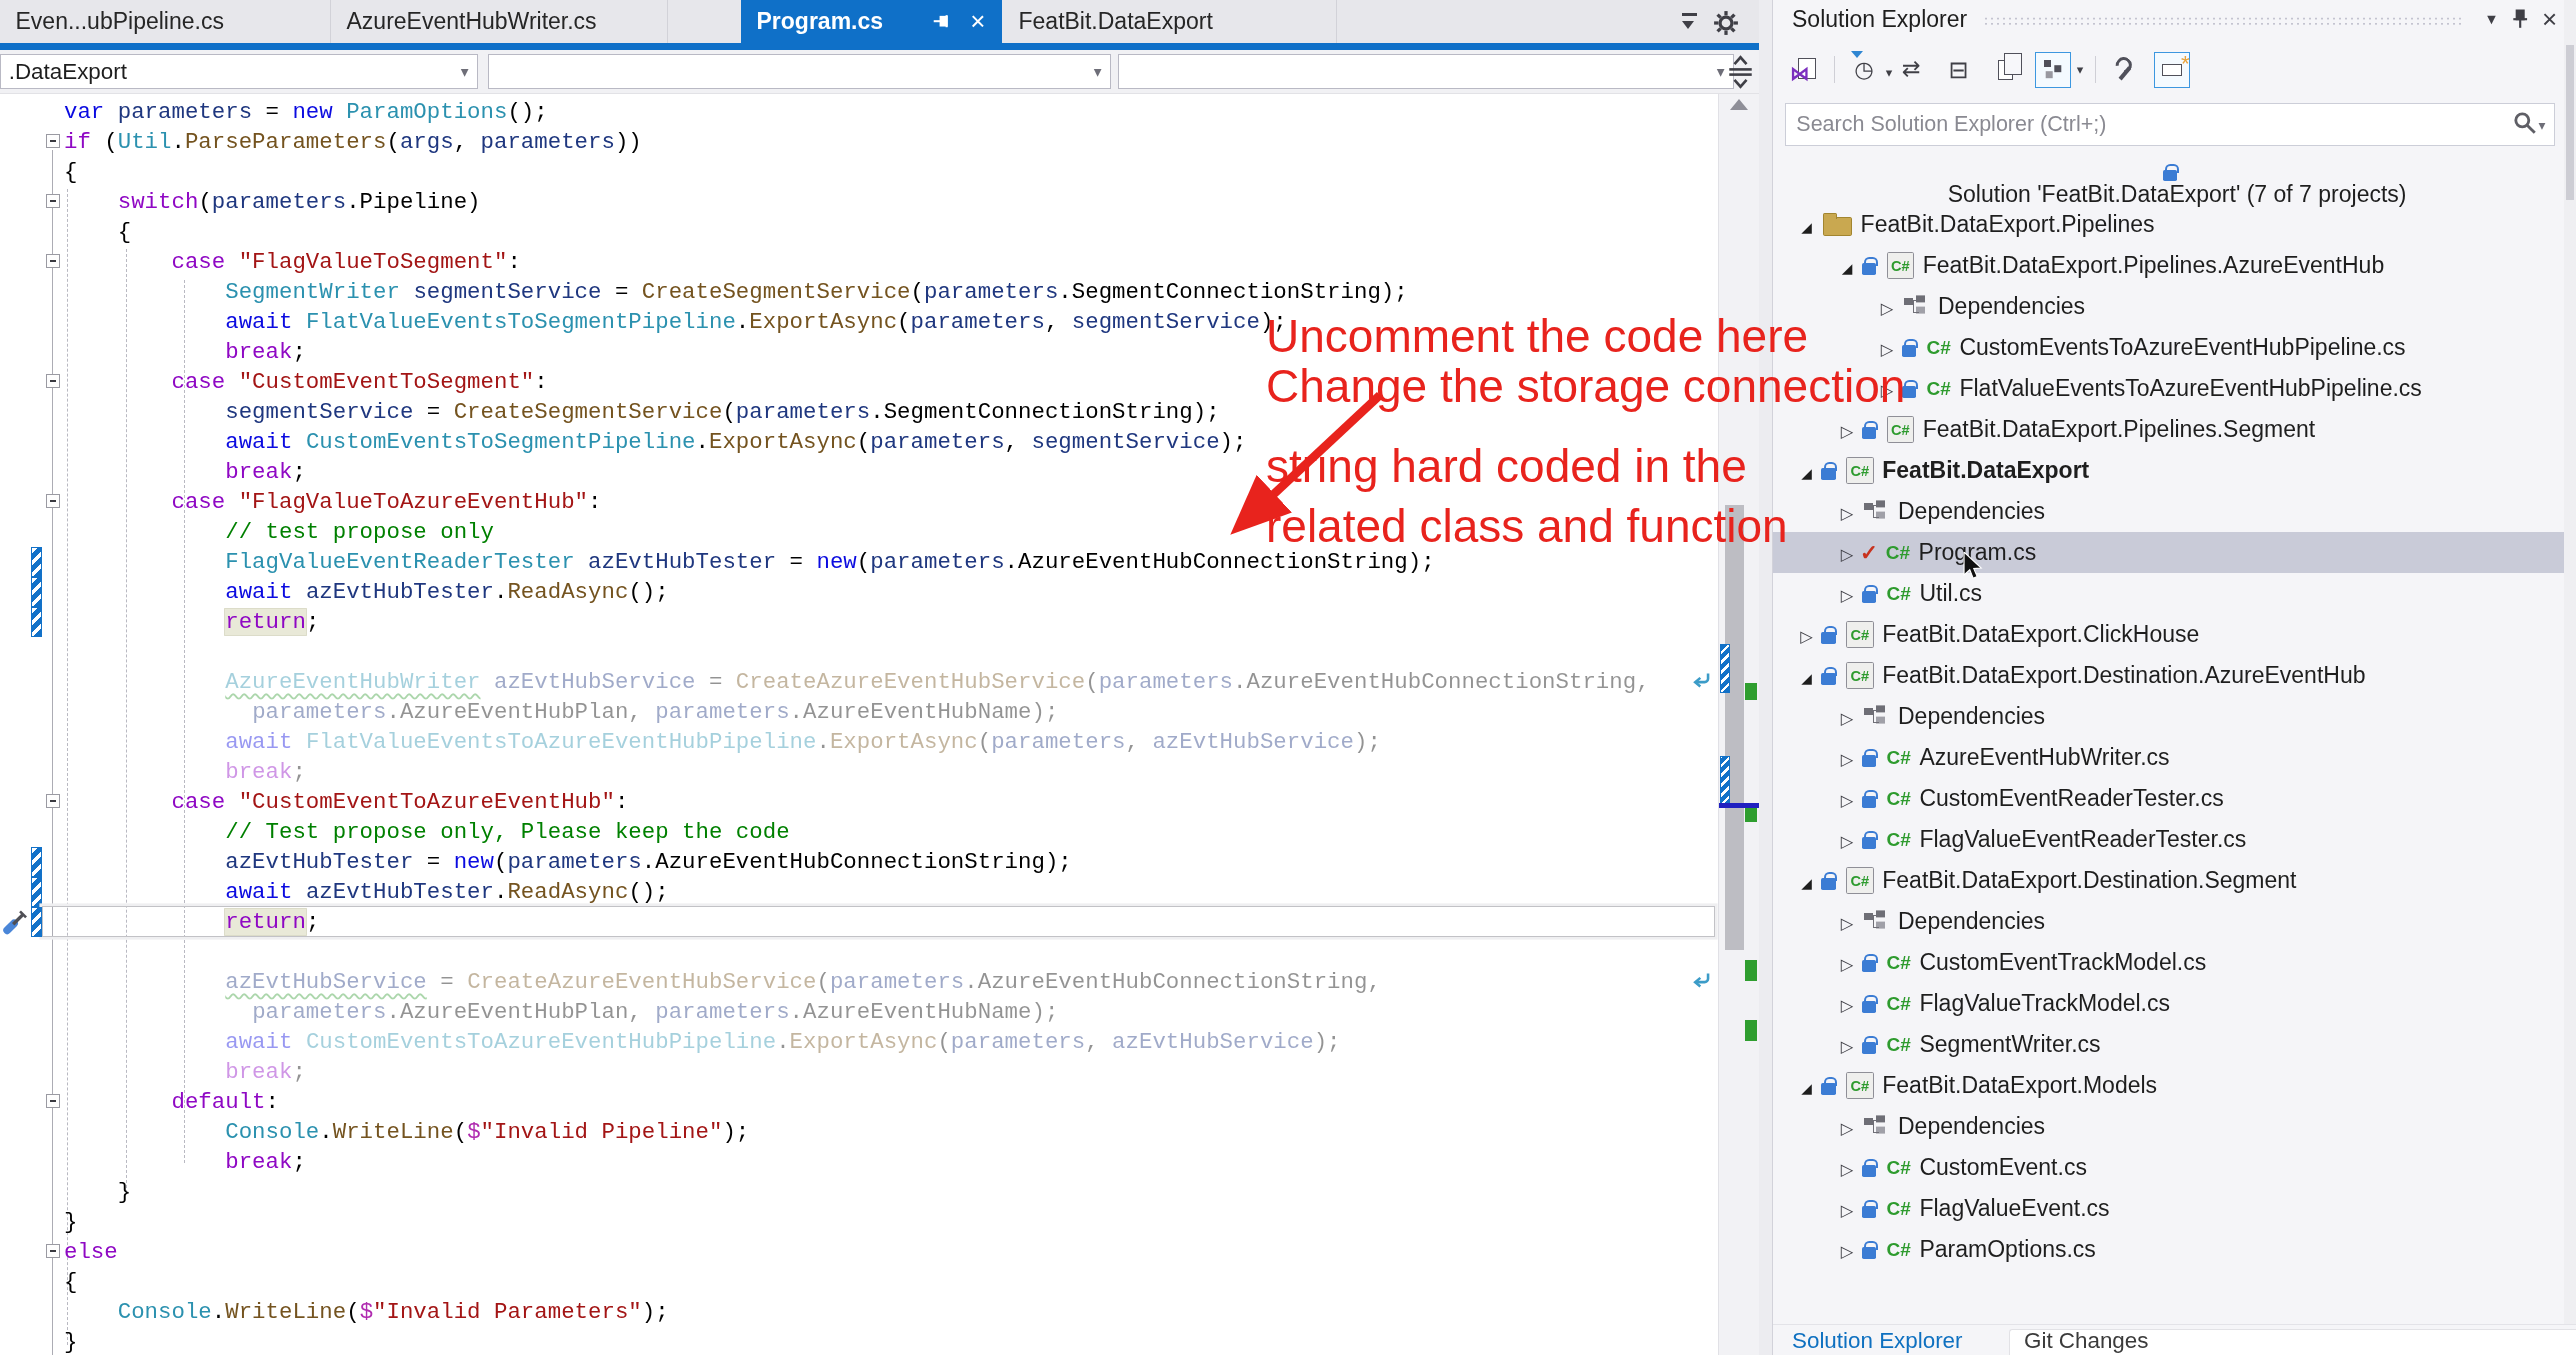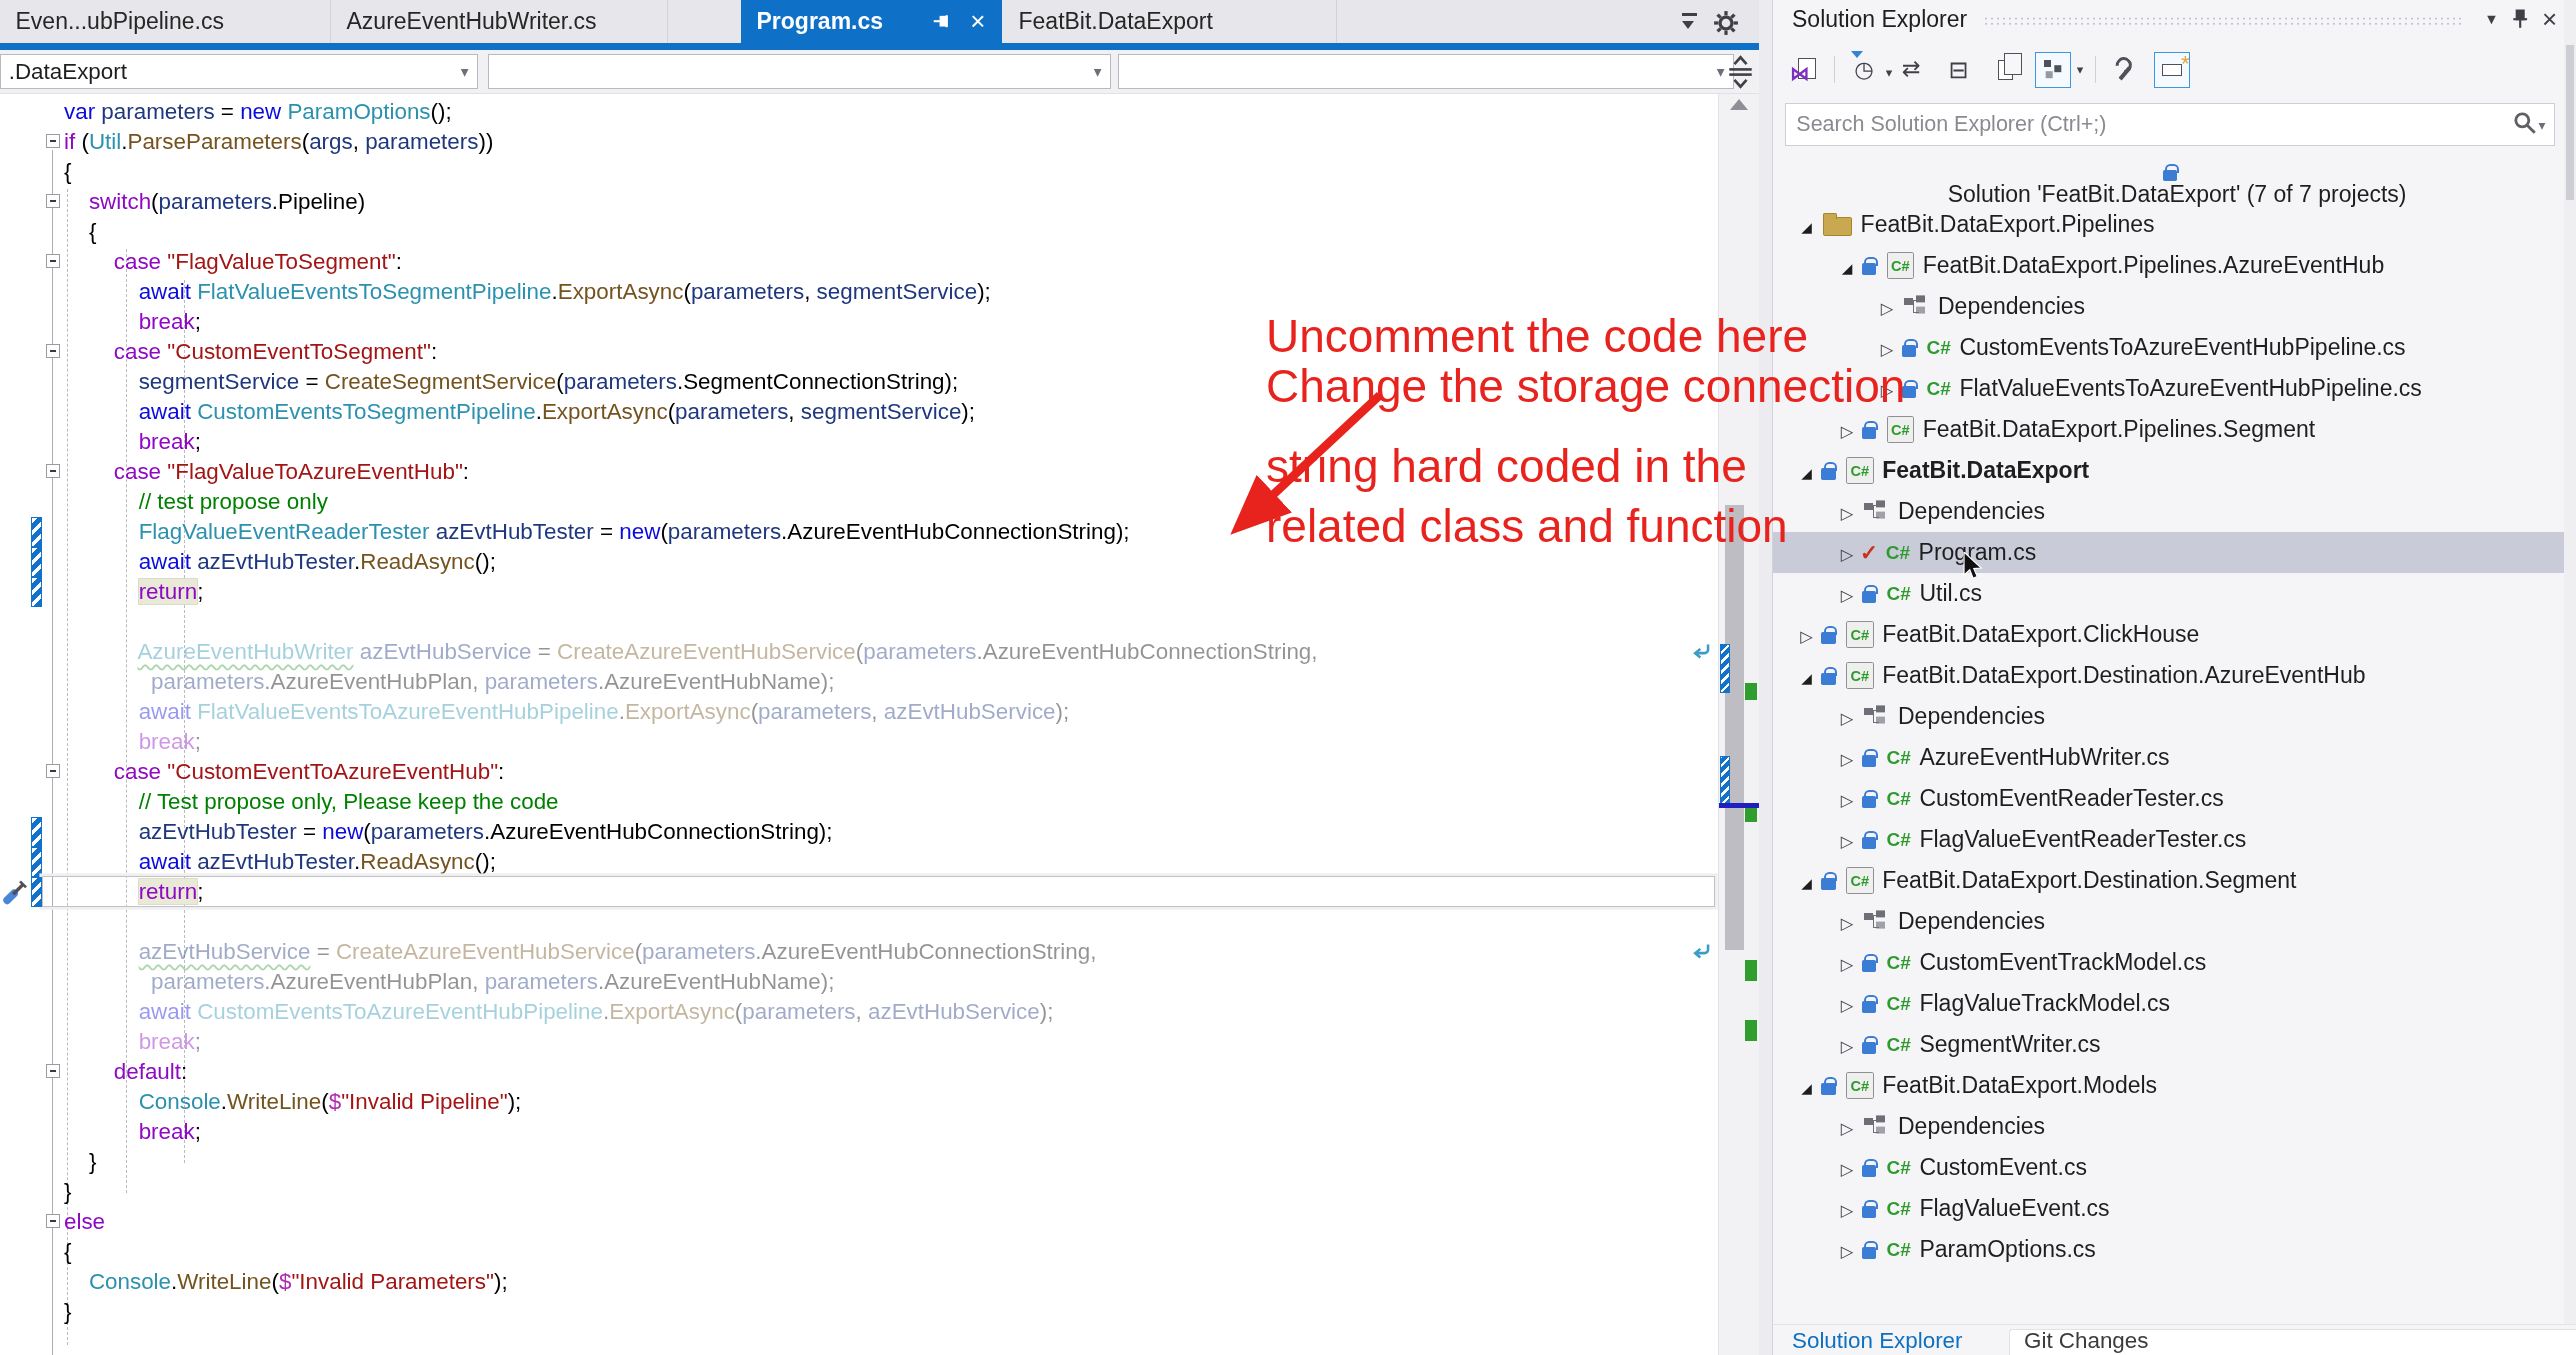--- a/index.html
+++ b/index.html
@@ -27,21 +27,21 @@
   .nav-row { position:absolute; left:0; top:50px; width:1768px; height:44px; background:#F1F1F4; border-bottom:0.9px solid #E2E2E6; }
   .combo { position:absolute; top:4.3px; height:35px; background:#fff; border:0.9px solid #B9B9C4; font-size:22.4px; line-height:34px; color:#1E1E1E; padding-left:7.7px; white-space:nowrap; overflow:hidden; }
   .combo .caret { position:absolute; right:8.6px; top:0; color:#6E6E78; font-size:15.5px; }
   .split-handle { position:absolute; left:1721px; top:1.7px; width:38px; height:40px; display:flex; align-items:center; justify-content:center; }
 
   
   .editor { position:absolute; left:0; top:94px; width:1718px; height:1261px; background:#fff; overflow:hidden; }
   .outline-line { position:absolute; left:52px; top:56px; height:1214px; width:0.9px; background:#ACACB4; }
   .guide { position:absolute; width:0; border-left:0.9px dashed #B9B9C2; }
   .code-lines { position:absolute; left:0; top:2.6px; right:0; }
-  .cl { position:relative; height:30px; font-family:Liberation Sans, sans-serif; font-size:22.4px; line-height:30px; white-space:pre; }
+  .cl { position:relative; height:30px; font-family:Liberation Mono, monospace; font-size:22.4px; line-height:30px; white-space:pre; }
   .ct { position:absolute; left:64px; top:0; }
   .cl.gray .ct { opacity:0.42; }
   .cl.cur::before { content:""; position:absolute; left:42px; right:2.6px; top:-0.9px; bottom:-0.9px; border:0.9px solid #C2C2C6; box-shadow:0 0 0 2.6px #EFEFF1; }
   .chg { position:absolute; left:31px; top:0; bottom:0; width:11.2px; border:0.9px solid #1271C8;
          background:repeating-linear-gradient(315deg, #1271C8 0 5.2px, #FFFFFF 5.2px 8.6px); }
   .fold { position:absolute; left:46px; top:7.7px; width:13.8px; height:13.8px; background:#FDFDFD; border:0.9px solid #9A9AA2; z-index:2; }
   .fold::before { content:""; position:absolute; left:2.6px; right:2.6px; top:5.2px; height:1.7px; background:#3A3A40; }
   .tool { position:absolute; left:1.7px; top:1.7px; width:27.5px; height:27.5px; }
   .wrap { position:absolute; left:1690px; top:4.3px; width:22.4px; height:22.4px; }
   .tk-p  { color:#010101; }
@@ -208,20 +208,21 @@
   <div class="guide" style="left:67px; top:95px; height:1156px;"></div>
   <div class="guide" style="left:126px; top:155px; height:944px;"></div>
   <div class="guide" style="left:184px; top:186px; height:883px;"></div>
   <div class="code-lines" id="code-lines">
       <div class="cl"><span class="ct"><span class="tk-k">var</span><span class="tk-p"> </span><span class="tk-v">parameters</span><span class="tk-p"> = </span><span class="tk-k">new</span><span class="tk-p"> </span><span class="tk-t">ParamOptions</span><span class="tk-p">();</span></span></div>
       <div class="cl"><i class="fold"></i><span class="ct"><span class="tk-c">if</span><span class="tk-p"> (</span><span class="tk-t">Util</span><span class="tk-p">.</span><span class="tk-m">ParseParameters</span><span class="tk-p">(</span><span class="tk-v">args</span><span class="tk-p">, </span><span class="tk-v">parameters</span><span class="tk-p">))</span></span></div>
       <div class="cl"><span class="ct"><span class="tk-p">{</span></span></div>
       <div class="cl"><i class="fold"></i><span class="ct"><span class="tk-p">    </span><span class="tk-c">switch</span><span class="tk-p">(</span><span class="tk-v">parameters</span><span class="tk-p">.Pipeline)</span></span></div>
       <div class="cl"><span class="ct"><span class="tk-p">    {</span></span></div>
       <div class="cl"><i class="fold"></i><span class="ct"><span class="tk-p">        </span><span class="tk-c">case</span><span class="tk-p"> </span><span class="tk-s">"FlagValueToSegment"</span><span class="tk-p">:</span></span></div>
+      <div class="cl"><span class="ct"><span class="tk-p">            </span><span class="tk-t">SegmentWriter</span><span class="tk-p"> </span><span class="tk-v">segmentService</span><span class="tk-p"> = </span><span class="tk-m">CreateSegmentService</span><span class="tk-p">(</span><span class="tk-v">parameters</span><span class="tk-p">.SegmentConnectionString);</span></span></div>
       <div class="cl"><span class="ct"><span class="tk-p">            </span><span class="tk-k">await</span><span class="tk-p"> </span><span class="tk-t">FlatValueEventsToSegmentPipeline</span><span class="tk-p">.</span><span class="tk-m">ExportAsync</span><span class="tk-p">(</span><span class="tk-v">parameters</span><span class="tk-p">, </span><span class="tk-v">segmentService</span><span class="tk-p">);</span></span></div>
       <div class="cl"><span class="ct"><span class="tk-p">            </span><span class="tk-c">break</span><span class="tk-p">;</span></span></div>
       <div class="cl"><i class="fold"></i><span class="ct"><span class="tk-p">        </span><span class="tk-c">case</span><span class="tk-p"> </span><span class="tk-s">"CustomEventToSegment"</span><span class="tk-p">:</span></span></div>
       <div class="cl"><span class="ct"><span class="tk-p">            </span><span class="tk-v">segmentService</span><span class="tk-p"> = </span><span class="tk-m">CreateSegmentService</span><span class="tk-p">(</span><span class="tk-v">parameters</span><span class="tk-p">.SegmentConnectionString);</span></span></div>
       <div class="cl"><span class="ct"><span class="tk-p">            </span><span class="tk-k">await</span><span class="tk-p"> </span><span class="tk-t">CustomEventsToSegmentPipeline</span><span class="tk-p">.</span><span class="tk-m">ExportAsync</span><span class="tk-p">(</span><span class="tk-v">parameters</span><span class="tk-p">, </span><span class="tk-v">segmentService</span><span class="tk-p">);</span></span></div>
       <div class="cl"><span class="ct"><span class="tk-p">            </span><span class="tk-c">break</span><span class="tk-p">;</span></span></div>
       <div class="cl"><i class="fold"></i><span class="ct"><span class="tk-p">        </span><span class="tk-c">case</span><span class="tk-p"> </span><span class="tk-s">"FlagValueToAzureEventHub"</span><span class="tk-p">:</span></span></div>
       <div class="cl"><span class="ct"><span class="tk-p">            </span><span class="tk-cm">// test propose only</span></span></div>
       <div class="cl"><i class="chg"></i><span class="ct"><span class="tk-p">            </span><span class="tk-t">FlagValueEventReaderTester</span><span class="tk-p"> </span><span class="tk-v">azEvtHubTester</span><span class="tk-p"> = </span><span class="tk-k">new</span><span class="tk-p">(</span><span class="tk-v">parameters</span><span class="tk-p">.AzureEventHubConnectionString);</span></span></div>
       <div class="cl"><i class="chg"></i><span class="ct"><span class="tk-p">            </span><span class="tk-k">await</span><span class="tk-p"> </span><span class="tk-v">azEvtHubTester</span><span class="tk-p">.</span><span class="tk-m">ReadAsync</span><span class="tk-p">();</span></span></div>

